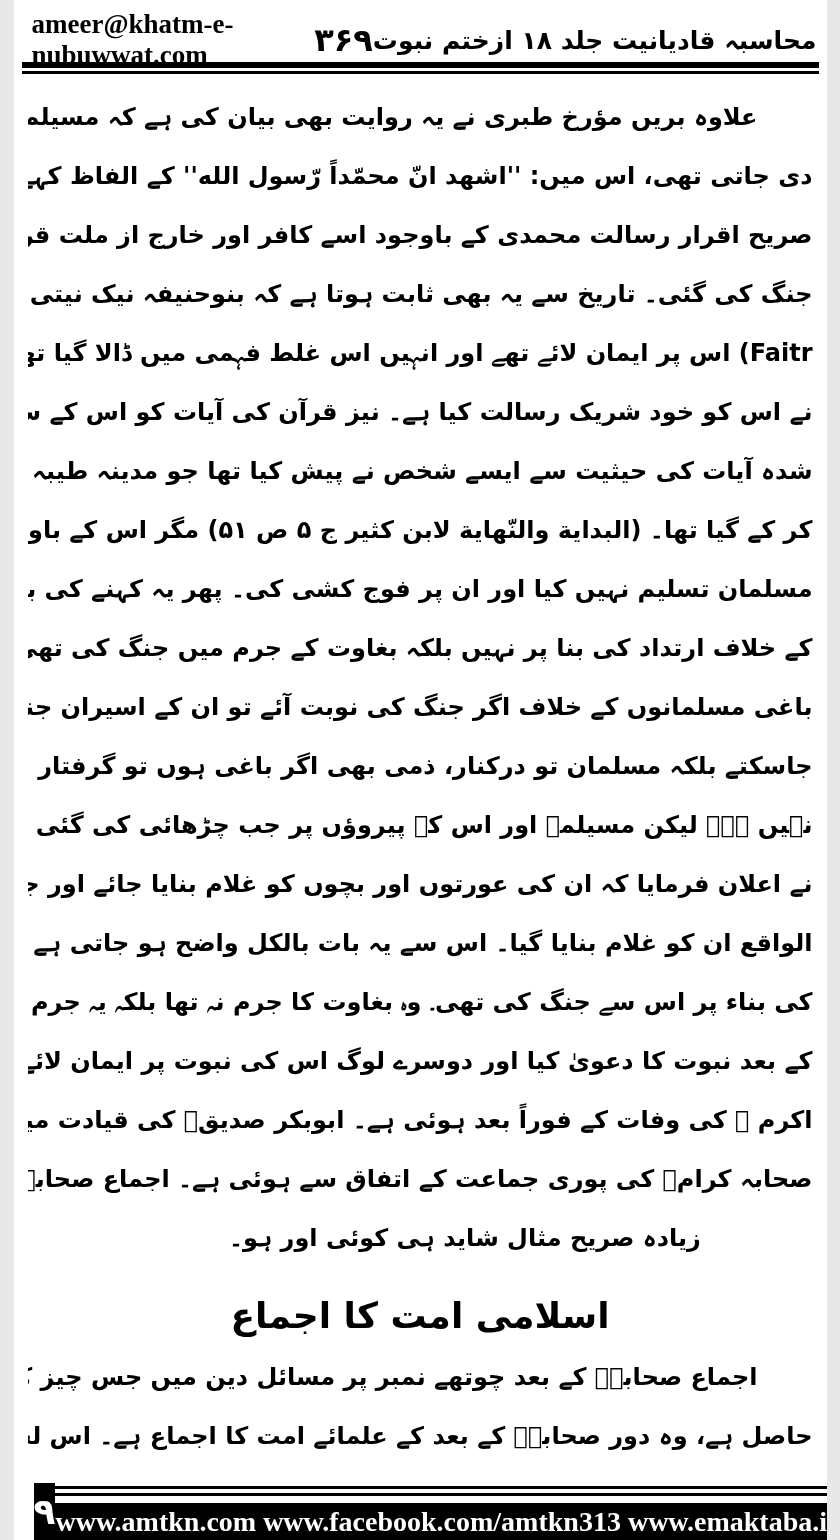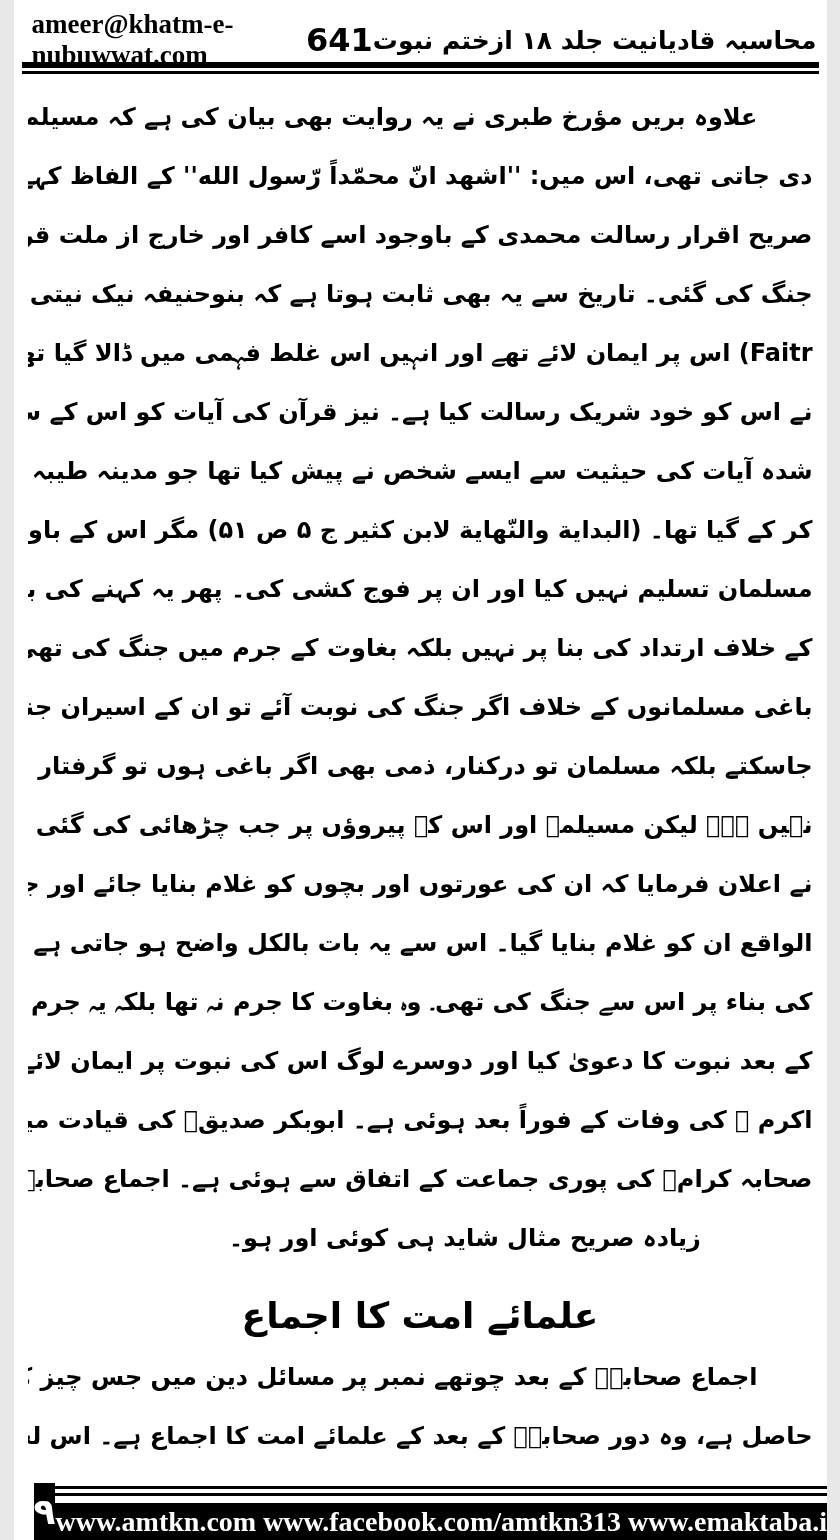--- a/index.html
+++ b/index.html
@@ -81,21 +81,21 @@
     white-space:nowrap;
   }
 </style>
 </head>
 <body>
 
 <div class="page">
 
   <div class="header">
     <span class="header-email">ameer@khatm-e-nubuwwat.com</span>
-    <span class="header-pagenum">641</span>
+    <span class="header-pagenum">۳۶۹</span>
     <span class="header-title">محاسبہ قادیانیت جلد ۱۸ ازختم نبوت</span>
   </div>
 
   <div class="rule-double">
     <div class="r1"></div>
     <div class="r2"></div>
   </div>
 
   <div class="body-text">
     <div id="lines-before">
@@ -113,21 +113,21 @@
         <div class="line">جاسکتے بلکہ مسلمان تو درکنار، ذمی بھی اگر باغی ہوں تو گرفتار ہونے کے بعد ان کو غلام بنانا جائز</div>
         <div class="line">نہیں ہے۔ لیکن مسیلمہ اور اس کے پیروؤں پر جب چڑھائی کی گئی تو حضرت ابوبکر صدیقؓ</div>
         <div class="line">نے اعلان فرمایا کہ ان کی عورتوں اور بچوں کو غلام بنایا جائے اور جب وہ لوگ اسیر ہوئے تو فی</div>
         <div class="line">الواقع ان کو غلام بنایا گیا۔ اس سے یہ بات بالکل واضح ہو جاتی ہے کہ صحابہؓ نے جس جرم</div>
         <div class="line">کی بناء پر اس سے جنگ کی تھی۔ وہ بغاوت کا جرم نہ تھا بلکہ یہ جرم تھا کہ ایک شخص نے محمد ﷺ</div>
         <div class="line">کے بعد نبوت کا دعویٰ کیا اور دوسرے لوگ اس کی نبوت پر ایمان لائے۔ یہ کارروائی حضور</div>
         <div class="line">اکرم ﷺ کی وفات کے فوراً بعد ہوئی ہے۔ ابوبکر صدیقؓ کی قیادت میں ہوئی ہے اور</div>
         <div class="line">صحابہ کرامؓ کی پوری جماعت کے اتفاق سے ہوئی ہے۔ اجماع صحابہؓ کی اس سے</div>
         <div class="line short">زیادہ صریح مثال شاید ہی کوئی اور ہو۔</div>
       </div>
-    <h2 class="section-heading">علمائے امت کا اجماع</h2>
+    <h2 class="section-heading">اسلامی امت کا اجماع</h2>
     <div id="lines-after">
         <div class="line indent">اجماع صحابہؓ کے بعد چوتھے نمبر پر مسائل دین میں جس چیز کو حجت کی حیثیت</div>
         <div class="line">حاصل ہے، وہ دور صحابہؓ کے بعد کے علمائے امت کا اجماع ہے۔ اس لحاظ سے جب ہم</div>
       </div>
   </div>
 
   <div class="footer">
     <div class="footer-num">۹</div>
     <div class="footer-right">
       <div class="footer-rules">

